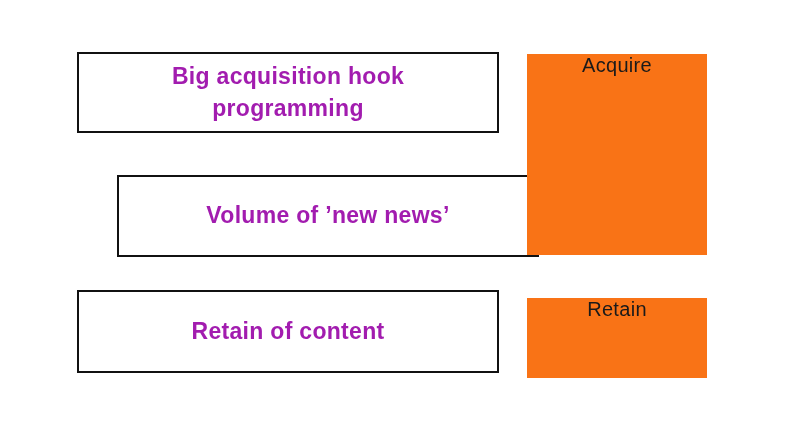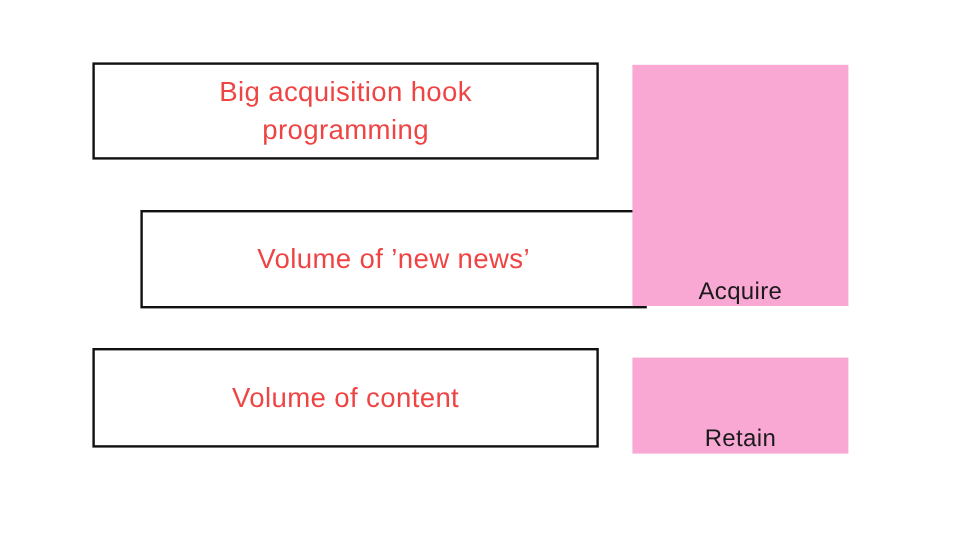--- a/index.html
+++ b/index.html
@@ -25,36 +25,37 @@
     box-sizing: border-box;
     background: #ffffff;
     border: 2.5px solid #111111;
     display: flex;
     align-items: center;
     justify-content: center;
   }
   .factor-box .label {
     font-size: 23px;
     line-height: 1.35;
-    color: #ef4444;
+    color: #a21caf;
     text-align: center;
     letter-spacing: 0.3px;
     white-space: pre-line;
+    font-weight: bold;
   }
   .factor-box.pos-1 { top: 52px;  height: 81px; }
   .factor-box.pos-2 { top: 175px; height: 82px; margin-left: 40px; }
   .factor-box.pos-3 { top: 290px; height: 83px; }
   .category-box {
     position: absolute;
     left: 527px;
     width: 180px;
     box-sizing: border-box;
-    background: #f9a8d4;
+    background: #f97316;
     display: flex;
-    align-items: flex-end;
+    align-items: flex-start;
     justify-content: center;
   }
   .category-box .label {
     font-size: 20px;
     color: #1a1a1a;
     text-align: center;
     letter-spacing: 0.3px;
   }
   .category-box.pos-acquire { top: 54px;  height: 201px; }
   .category-box.pos-retain  { top: 298px; height: 80px; }
@@ -67,21 +68,21 @@
   <div class="factor-box pos-1">
     <span class="label">Big acquisition hook
 programming</span>
   </div>
 
   <div class="factor-box pos-2">
     <span class="label">Volume of ’new news’</span>
   </div>
 
   <div class="factor-box pos-3">
-    <span class="label">Volume of content</span>
+    <span class="label">Retain of content</span>
   </div>
 
   <div class="category-box pos-acquire">
     <span class="label">Acquire</span>
   </div>
 
   <div class="category-box pos-retain">
     <span class="label">Retain</span>
   </div>
 

